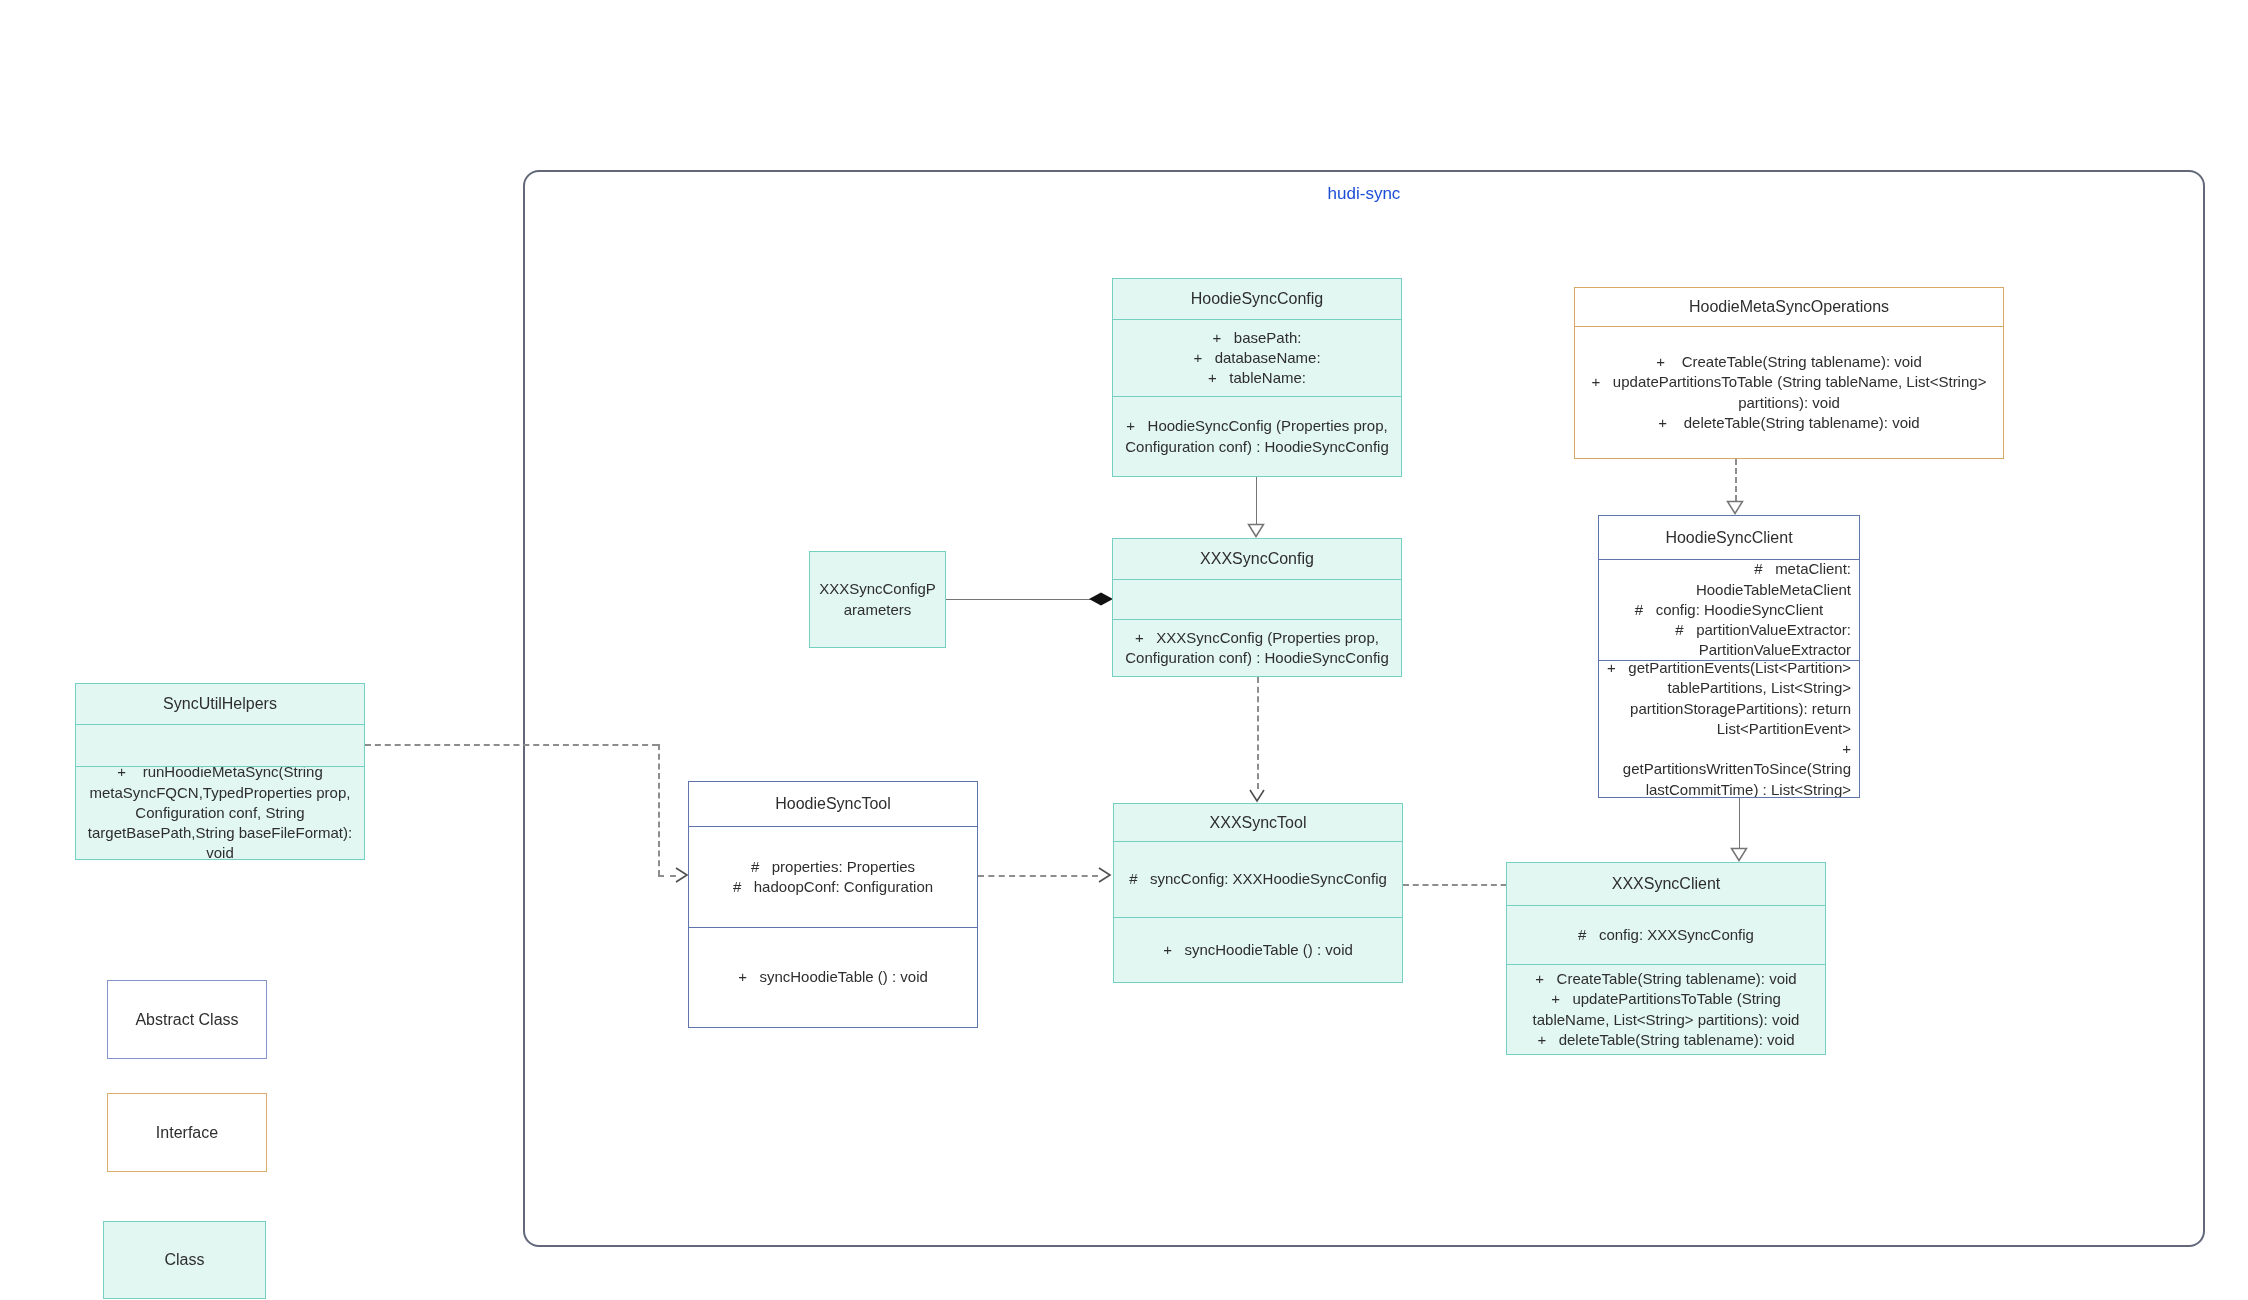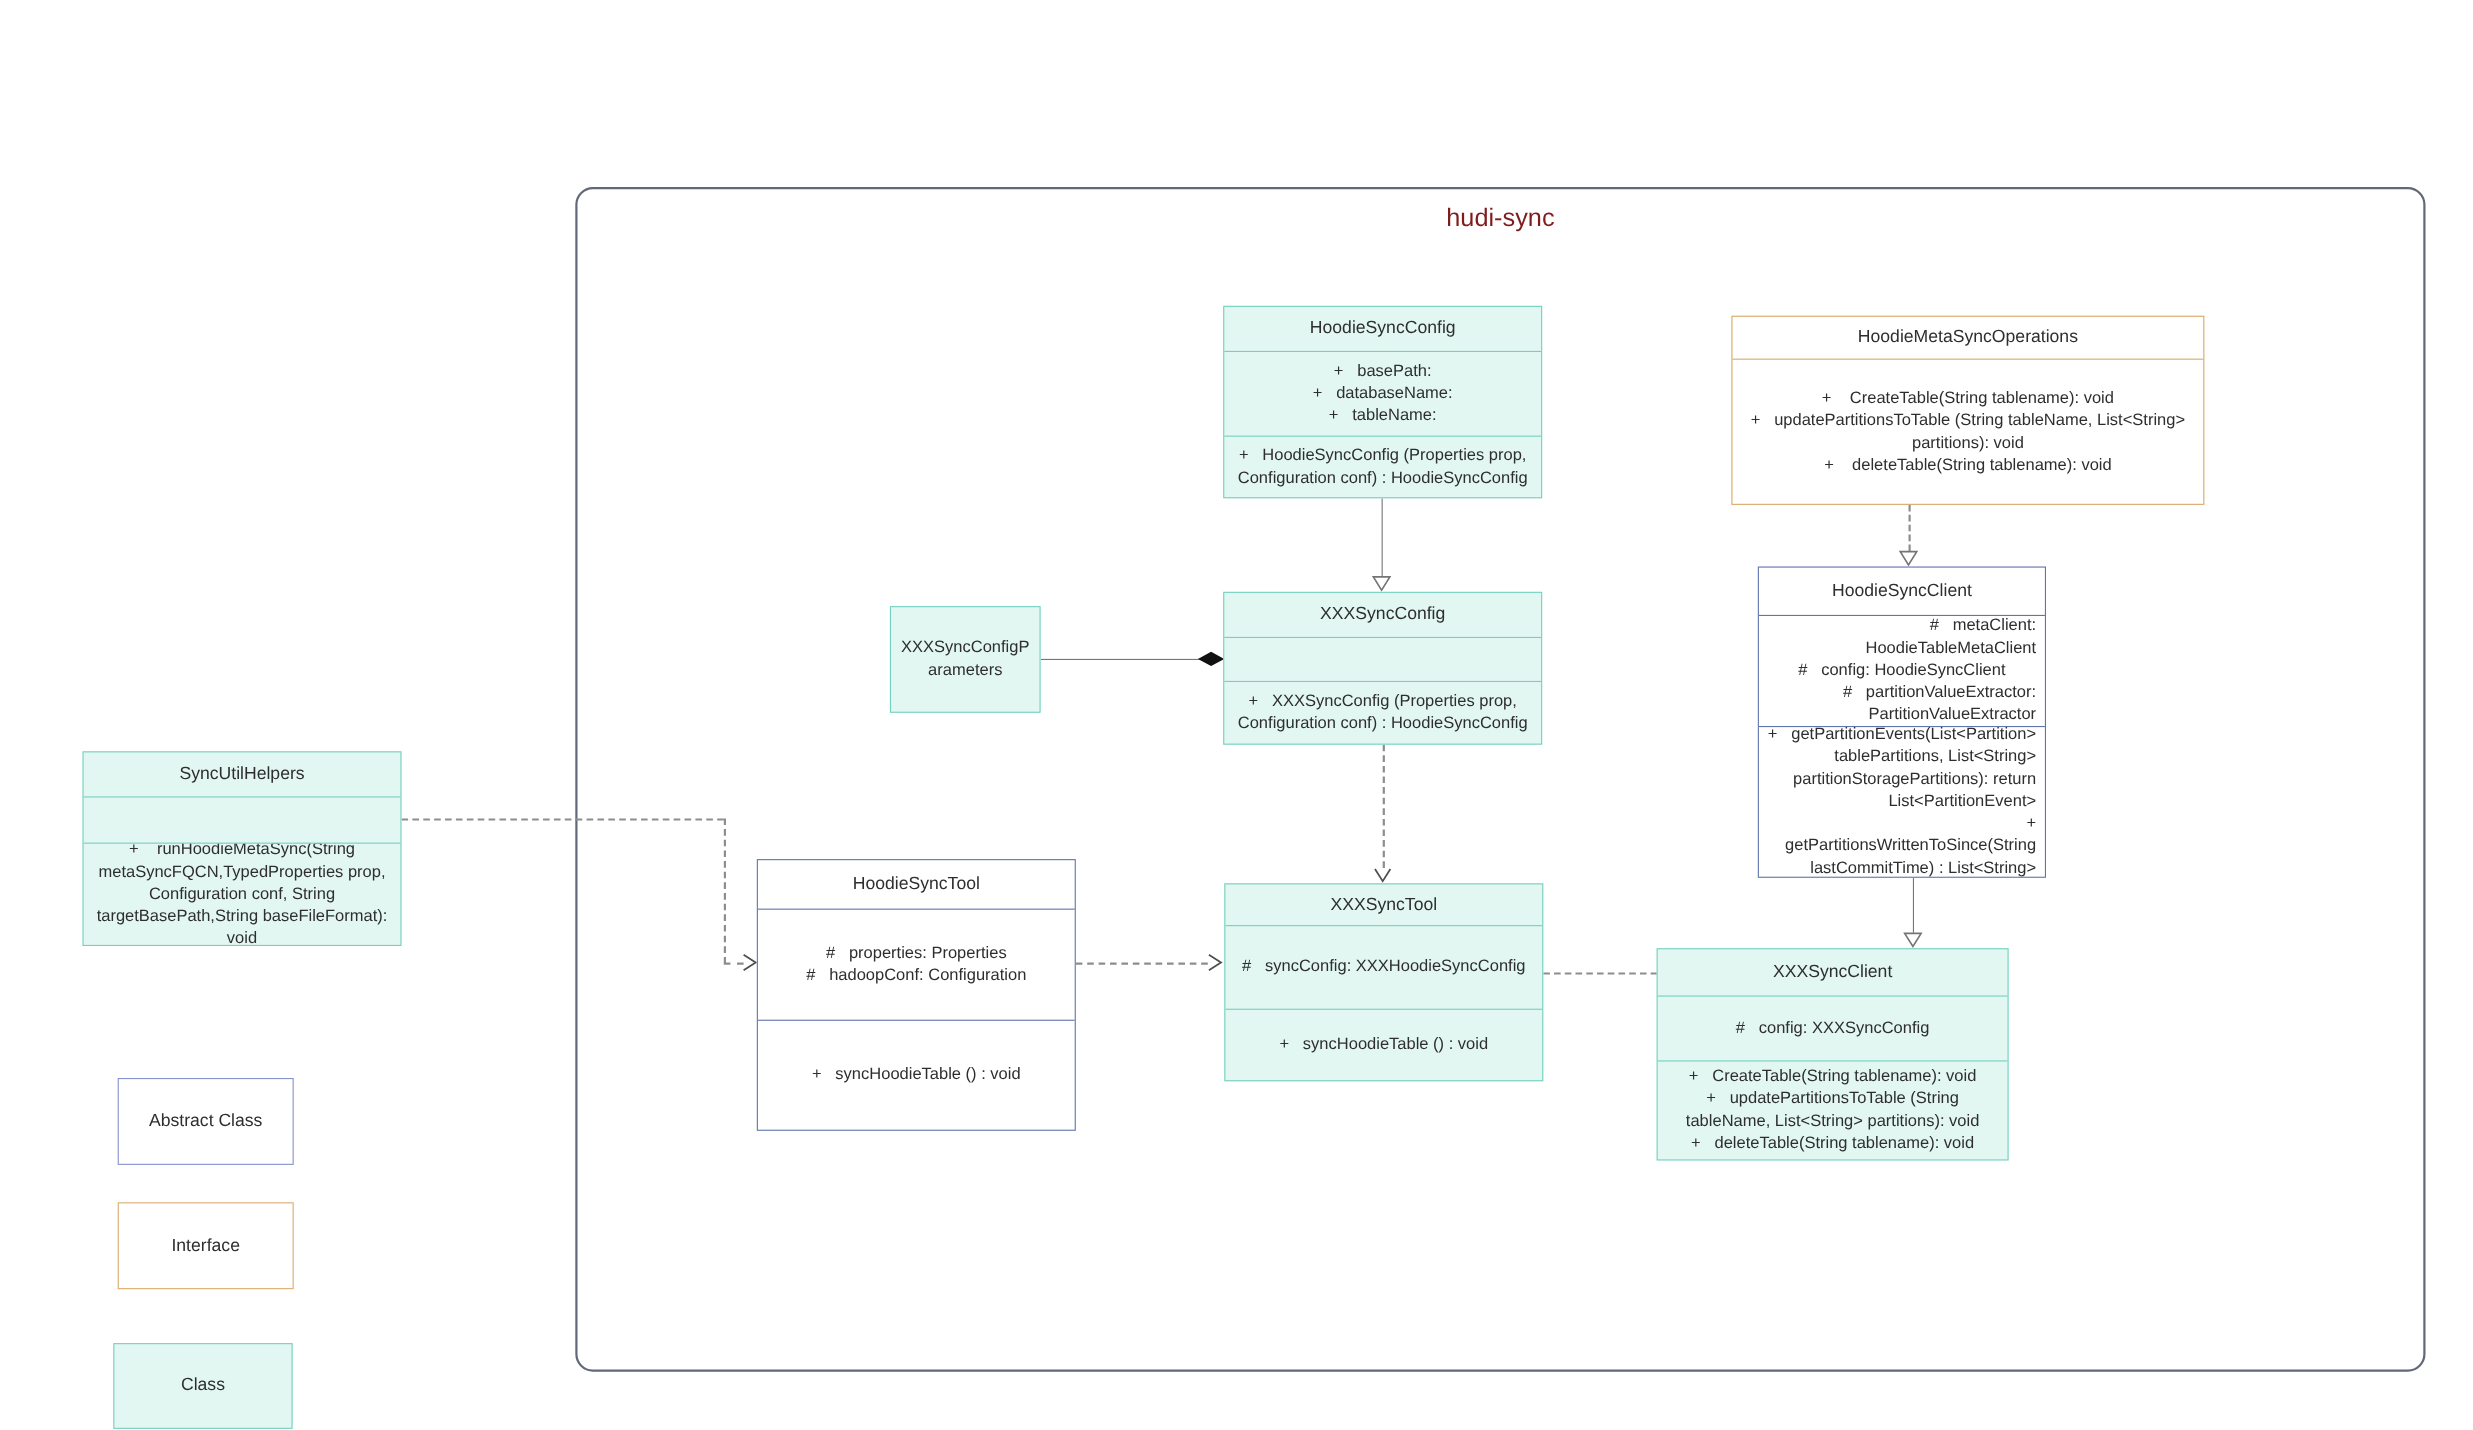--- a/index.html
+++ b/index.html
@@ -10,21 +10,21 @@
   }
   .stage { position:absolute; left:0; top:0; width:2248px; height:1300px; }
 
   
   .package {
     position:absolute; left:523px; top:170px; width:1682px; height:1077px;
     border:2px solid #62687a; border-radius:16px; background:transparent;
   }
   .package-title {
     position:absolute; top:12px; left:0; width:100%;
-    text-align:center; font-size:23px; color:#7f1d1d;
+    text-align:center; font-size:17px; color:#1d4ed8;
   }
 
   
   .uml {
     position:absolute; display:flex; flex-direction:column;
     font-size:15px; text-align:center; line-height:1.35;
   }
   .uml.teal   { background:#e2f7f1; border:1.5px solid #74d0c0; }
   .uml.navy   { background:#ffffff; border:1.5px solid #5f74ad; }
   .uml.orange { background:#ffffff; border:1.5px solid #d8a766;margin-left:46px; }
@@ -98,21 +98,21 @@
   <div class="hdash" style="left:978px; top:875px; width:120px;"></div>
   <svg class="ah" style="left:1097px; top:866px;" width="15" height="18">
     <polyline points="2,2 13,9 2,16" fill="none" stroke="#4f4f4f" stroke-width="1.6"></polyline>
   </svg>
 
   <div class="hdash" style="left:1403px; top:884px; width:172px;"></div>
   <svg class="ah" style="left:1574px; top:875px;" width="15" height="18">
     <polyline points="2,2 13,9 2,16" fill="none" stroke="#4f4f4f" stroke-width="1.6"></polyline>
   </svg>
 
-  <div class="uml teal" style="left:1112px; top:278px; width:290px; height:175px;">
+  <div class="uml teal" style="left:1112px; top:278px; width:290px; height:199px;">
     <div class="sec" style="flex:0 0 40px;">
       <div class="ttl">HoodieSyncConfig</div>
     </div>
     <div class="sec" style="flex:0 0 77px;">
       <div class="line">+   basePath:</div>
       <div class="line">+   databaseName:</div>
       <div class="line">+   tableName:</div>
     </div>
     <div class="sec" style="flex:1 1 auto;">
       <div class="line">+   HoodieSyncConfig (Properties prop, Configuration conf) : HoodieSyncConfig</div>

